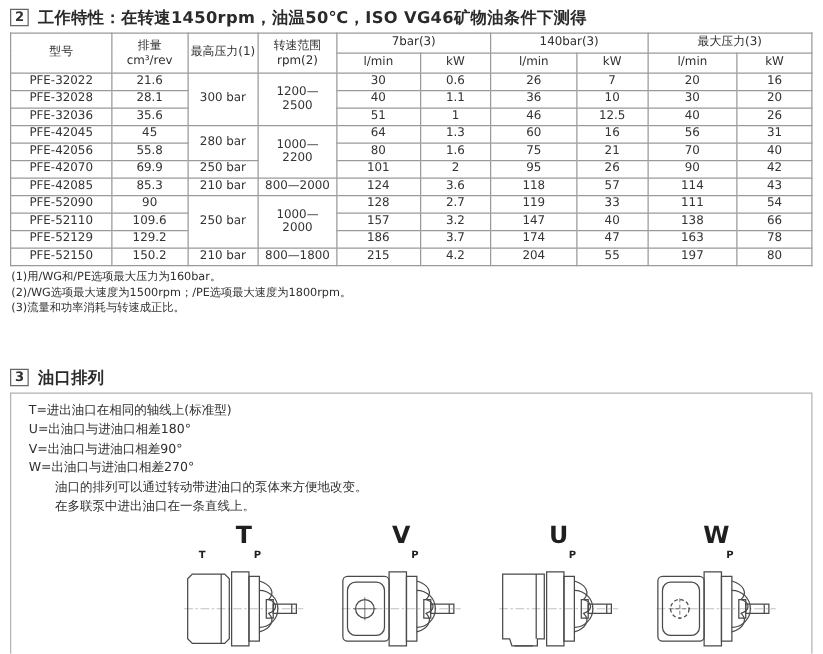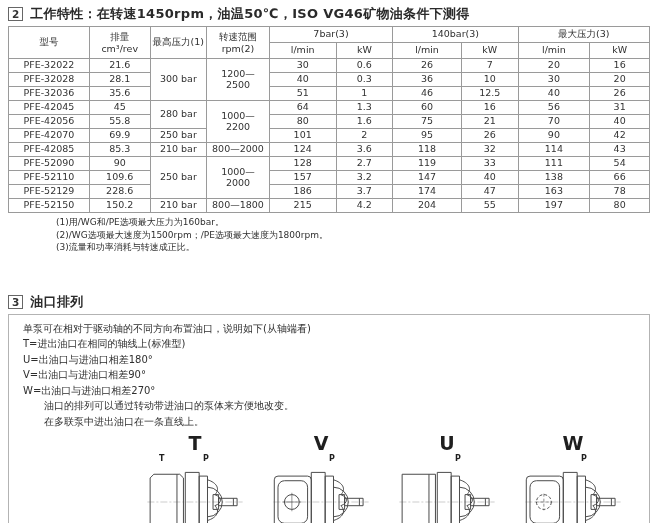--- a/index.html
+++ b/index.html
@@ -20,21 +20,21 @@
   }
   table.spec th, table.spec td {
     border:1px solid #9a9a9a; font-size:9.5px; font-weight:normal;
     text-align:center; vertical-align:middle; padding:0 2px; color:#333;
     height:13px; line-height:1.12; overflow:hidden;
   }
   table.spec thead th { height:15px; color:#2f2f2f; }
   .two-line { line-height:1.2; }
 
   .footnotes { margin:3px 0 0 9px; font-size:9px; line-height:1.4; color:#2f2f2f; }
-  .footnotes div { white-space:nowrap;margin-left:47px; }
+  .footnotes div { white-space:nowrap; }
 
   .sec3-wrap { margin-top:39px; }
   .sec3-box {
     margin:3px 8px 0 8px; border:1px solid #b3b3b3; box-sizing:border-box;
     height:215px; padding:6px 14px 0 14px; overflow:hidden;
   }
   .port-lines { font-size:10px; line-height:1.55; color:#2e2e2e; }
   .port-lines .indent { padding-left:21px; }
 
   .diagrams { display:flex; gap:26px; margin:4px 0 0 122px; }
@@ -111,21 +111,21 @@
         <td>0.6</td>
         <td>26</td>
         <td>7</td>
         <td>20</td>
         <td>16</td>
       </tr>
       <tr>
         <td>PFE-32028</td>
         <td>28.1</td>
         <td>40</td>
-        <td>0.3</td>
+        <td>1.1</td>
         <td>36</td>
         <td>10</td>
         <td>30</td>
         <td>20</td>
       </tr>
       <tr>
         <td>PFE-32036</td>
         <td>35.6</td>
         <td>51</td>
         <td>1</td>
@@ -168,21 +168,21 @@
         <td>42</td>
       </tr>
       <tr>
         <td>PFE-42085</td>
         <td>85.3</td>
         <td>210 bar</td>
         <td>800—2000</td>
         <td>124</td>
         <td>3.6</td>
         <td>118</td>
-        <td>32</td>
+        <td>57</td>
         <td>114</td>
         <td>43</td>
       </tr>
       <tr>
         <td>PFE-52090</td>
         <td>90</td>
         <td rowspan="3">250 bar</td>
         <td rowspan="3">1000—2000</td>
         <td>128</td>
         <td>2.7</td>
@@ -196,21 +196,21 @@
         <td>109.6</td>
         <td>157</td>
         <td>3.2</td>
         <td>147</td>
         <td>40</td>
         <td>138</td>
         <td>66</td>
       </tr>
       <tr>
         <td>PFE-52129</td>
-        <td>228.6</td>
+        <td>129.2</td>
         <td>186</td>
         <td>3.7</td>
         <td>174</td>
         <td>47</td>
         <td>163</td>
         <td>78</td>
       </tr>
       <tr>
         <td>PFE-52150</td>
         <td>150.2</td>
@@ -233,21 +233,20 @@
   </div>
 
   <div class="sec3-wrap">
     <div class="sec-title">
       <span class="sec-num">3</span>
       <span class="sec-label">油口排列</span>
     </div>
 
     <div class="sec3-box">
       <div class="port-lines">
-        <div>单泵可在相对于驱动轴的不同方向布置油口，说明如下(从轴端看)</div>
         <div>T=进出油口在相同的轴线上(标准型)</div>
         <div>U=出油口与进油口相差180°</div>
         <div>V=出油口与进油口相差90°</div>
         <div>W=出油口与进油口相差270°</div>
         <div class="indent">油口的排列可以通过转动带进油口的泵体来方便地改变。</div>
         <div class="indent">在多联泵中进出油口在一条直线上。</div>
       </div>
 
       <div class="diagrams">
 

